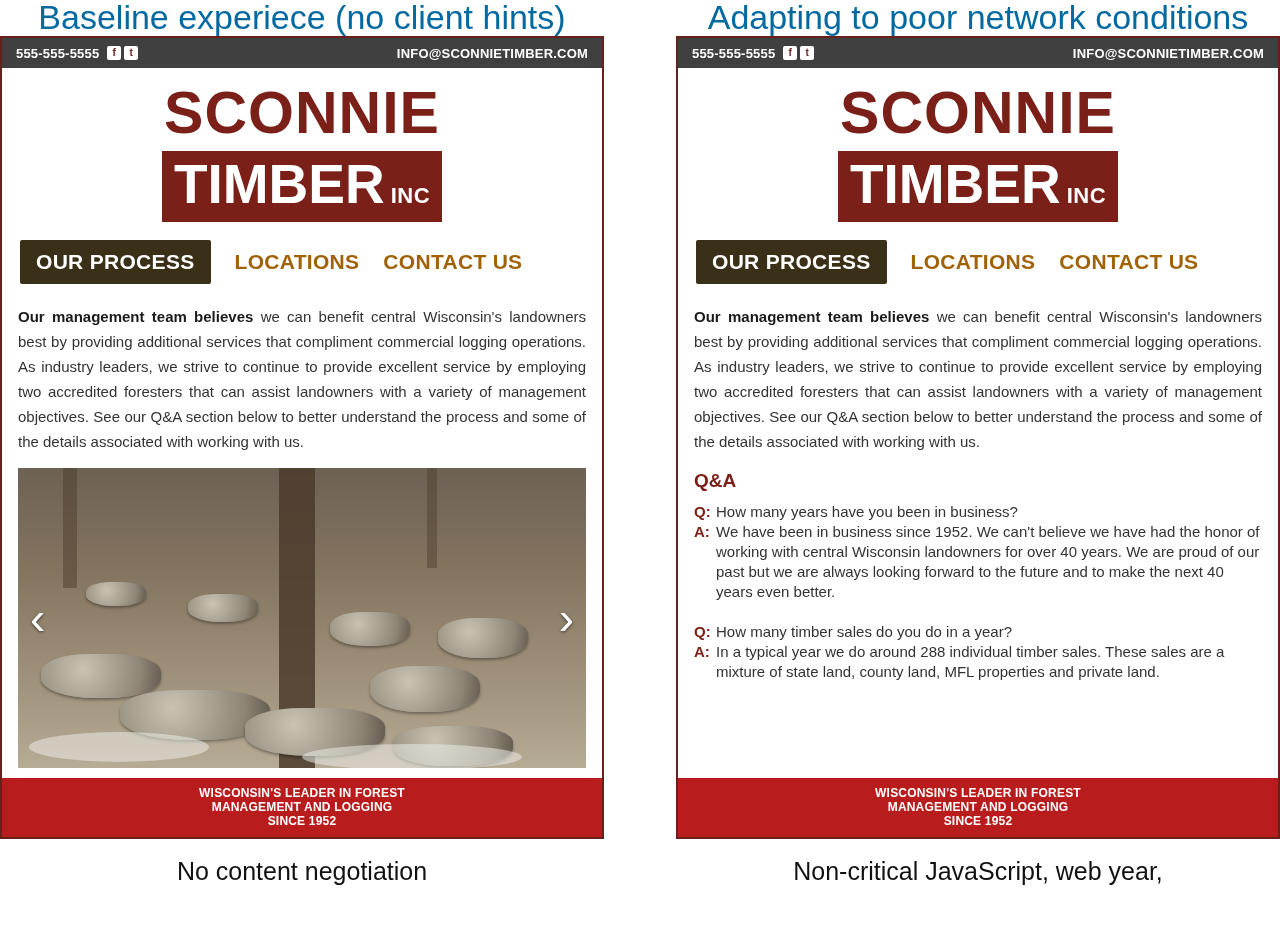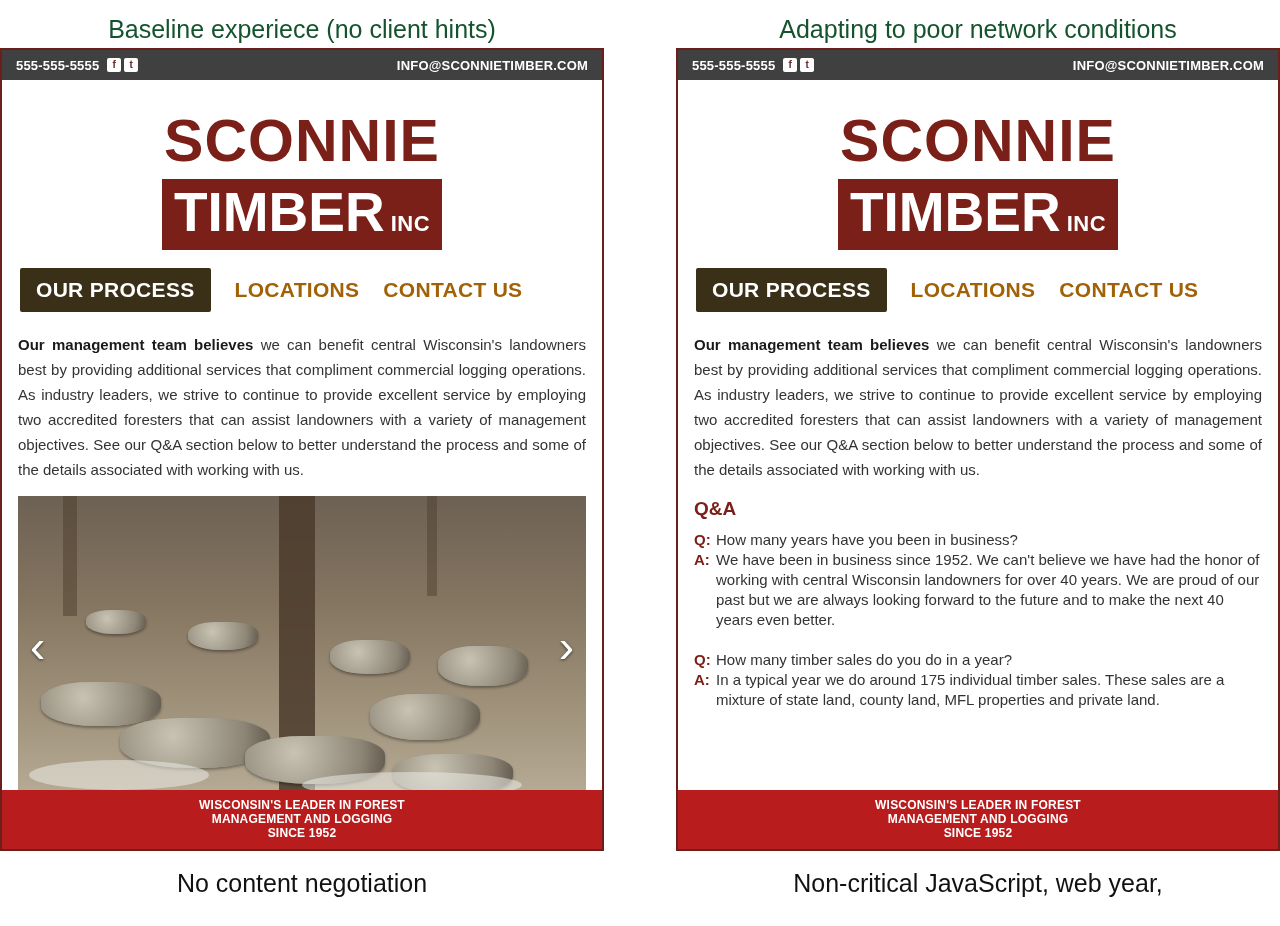--- a/index.html
+++ b/index.html
@@ -23,25 +23,25 @@
     position: absolute;
     top: 0;
     width: 604px;
     height: 926px;
   }
   .panel.left  { left: 0; }
   .panel.right { left: 676px; }
 
   .caption-top {
     text-align: center;
-    font-size: 25px;
-    color: #14532d;
+    font-size: 34px;
+    color: #0369a1;
     line-height: 30px;
     height: 34px;
-    padding-top: 14px;
+    padding-top: 2px;
     white-space: nowrap;
     overflow: hidden;
   }
   .caption-bottom {
     text-align: center;
     font-size: 25px;
     color: #111;
     line-height: 32px;
     padding-top: 16px;
   }
@@ -96,21 +96,21 @@
     border-radius: 2px;
     line-height: 1;
   }
   .topbar .email {
     margin-left: auto;
     font-size: 13px;
   }
 
   .logo-wrap {
     text-align: center;
-    padding-top: 32px;
+    padding-top: 16px;
   }
   .logo-sconnie {
     font-size: 59px;
     font-weight: bold;
     color: #7a2018;
     letter-spacing: 1px;
     line-height: 1;
     font-family: "Liberation Sans", sans-serif;
   }
   .logo-timber {
@@ -348,21 +348,21 @@
 
         <div class="qa-spacer"></div>
 
         <div class="qa-block">
           <div class="qa-row">
             <span class="tag">Q:</span>
             <span class="txt">How many timber sales do you do in a year?</span>
           </div>
           <div class="qa-row">
             <span class="tag">A:</span>
-            <span class="txt">In a typical year we do around 175 individual timber sales. These sales are a mixture of state land, county land, MFL properties and private land.</span>
+            <span class="txt">In a typical year we do around 288 individual timber sales. These sales are a mixture of state land, county land, MFL properties and private land.</span>
           </div>
         </div>
 
         <div class="footer">
           <div>WISCONSIN'S LEADER IN FOREST</div>
           <div>MANAGEMENT AND LOGGING</div>
           <div>SINCE 1952</div>
         </div>
 
       </div>

